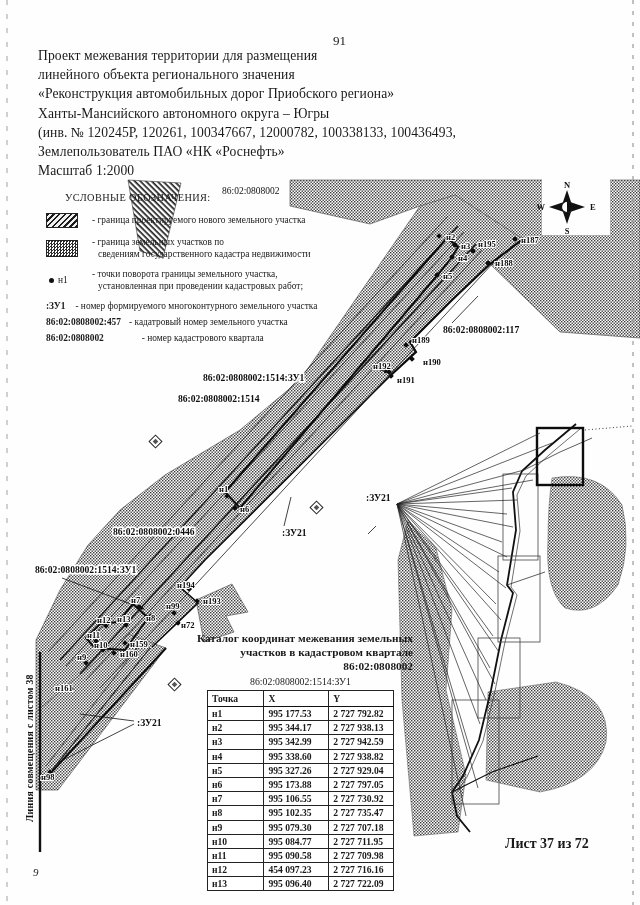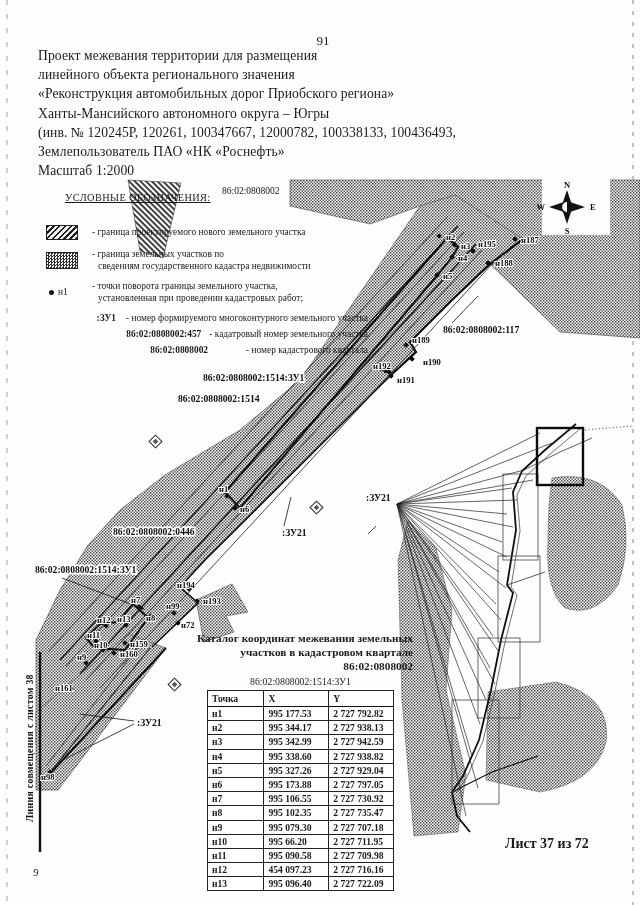--- a/index.html
+++ b/index.html
@@ -4,35 +4,35 @@
 <style>
   html,body{margin:0;padding:0;background:#e8e8e8;}
   .page{position:relative;width:640px;height:905px;background:#fefefe;overflow:hidden;
         font-family:"Liberation Serif","DejaVu Serif",serif;color:#1a1a1a;}
   svg{position:absolute;left:0;top:0;}
   
   .edge-left{position:absolute;left:6px;top:0;width:2px;height:905px;
     background:repeating-linear-gradient(180deg,#aaa 0 5px,transparent 5px 14px);opacity:.55;}
   .edge-right{position:absolute;left:632px;top:0;width:2px;height:905px;
     background:repeating-linear-gradient(180deg,#999 0 4px,transparent 4px 11px);opacity:.6;}
-  .pagenum{position:absolute;left:300px;top:33px;width:46px;text-align:center;font-size:13px;}
+  .pagenum{position:absolute;left:300px;top:33px;width:46px;text-align:right;font-size:13px;}
   .header{position:absolute;left:38px;top:46px;width:480px;font-size:13.6px;line-height:19.2px;
     letter-spacing:.1px;font-weight:500;}
   .legend{position:absolute;left:38px;top:192px;width:330px;}
-  .lg-title{font-size:10.3px;letter-spacing:.4px;margin-left:27px;margin-bottom:22px;text-decoration:underline;}
+  .lg-title{font-size:10.3px;letter-spacing:.4px;margin-left:27px;margin-bottom:10px;}
   .lg-row{display:flex;align-items:center;margin-bottom:9px;font-size:9.4px;line-height:11.5px;}
   .lg-sym{width:46px;flex:none;display:flex;align-items:center;margin-left:8px;}
   .sw{display:inline-block;width:30px;height:13px;border:1px solid #222;}
   .sw-hatch{background:repeating-linear-gradient(135deg,#1c1c1c 0 1.6px,#efefef 1.6px 4.1px);}
   .sw-dots{height:15px;background-image:conic-gradient(#2c2c2c 0 25%,#fff 0 50%,#2c2c2c 0 75%,#fff 0);
     background-size:3px 3px;}
   .lg-dot{width:5px;height:5px;border-radius:50%;background:#111;display:inline-block;margin:0 4px 0 3px;}
   .lg-text{flex:1;}
   .lg-ind{display:block;margin-left:6px;}
-  .lg-inline{margin-bottom:6px;font-size:9.4px;display:flex;justify-content:flex-end;}
+  .lg-inline{margin-bottom:6px;font-size:9.4px;display:flex;}
   .lg-key{font-weight:600;}
   .catalog{position:absolute;left:188px;top:631px;width:225px;}
   .cat-title{font-size:11.3px;font-weight:700;text-align:right;line-height:14px;}
   .cat-sub{font-size:9.8px;text-align:center;margin:3px 0 3px 0;}
   table.coords{border-collapse:collapse;margin-left:19px;width:187px;background:#fff;
     border:1.8px solid #111;}
   table.coords th{font-size:9.6px;font-weight:700;text-align:left;padding:1px 4px;
     border:1px solid #222;border-bottom:1.6px solid #111;height:13px;}
   table.coords td{font-size:9.6px;font-weight:600;padding:0 4px;border:1px solid #222;
     height:13.2px;line-height:13px;}
@@ -355,21 +355,21 @@
             <td class="num">995 102.35</td>
             <td class="num">2 727 735.47</td>
           </tr>
           <tr>
             <td class="pt">н9</td>
             <td class="num">995 079.30</td>
             <td class="num">2 727 707.18</td>
           </tr>
           <tr>
             <td class="pt">н10</td>
-            <td class="num">995 66.20</td>
+            <td class="num">995 084.77</td>
             <td class="num">2 727 711.95</td>
           </tr>
           <tr>
             <td class="pt">н11</td>
             <td class="num">995 090.58</td>
             <td class="num">2 727 709.98</td>
           </tr>
           <tr>
             <td class="pt">н12</td>
             <td class="num">454 097.23</td>

